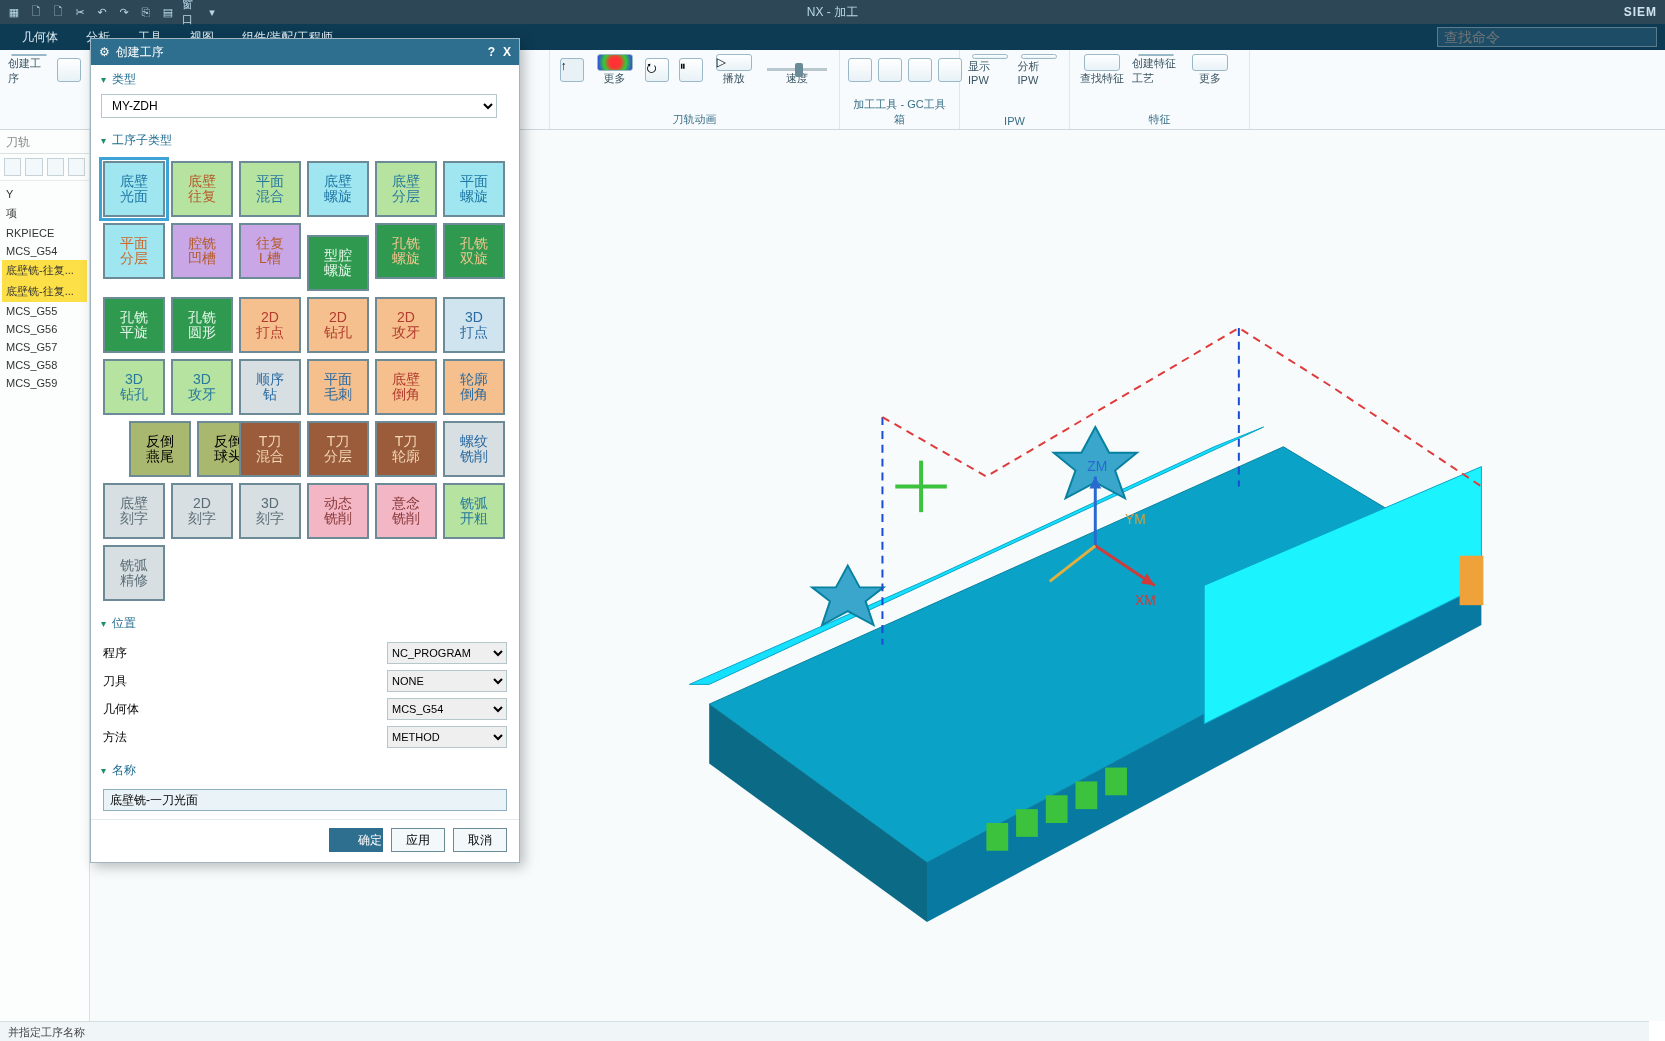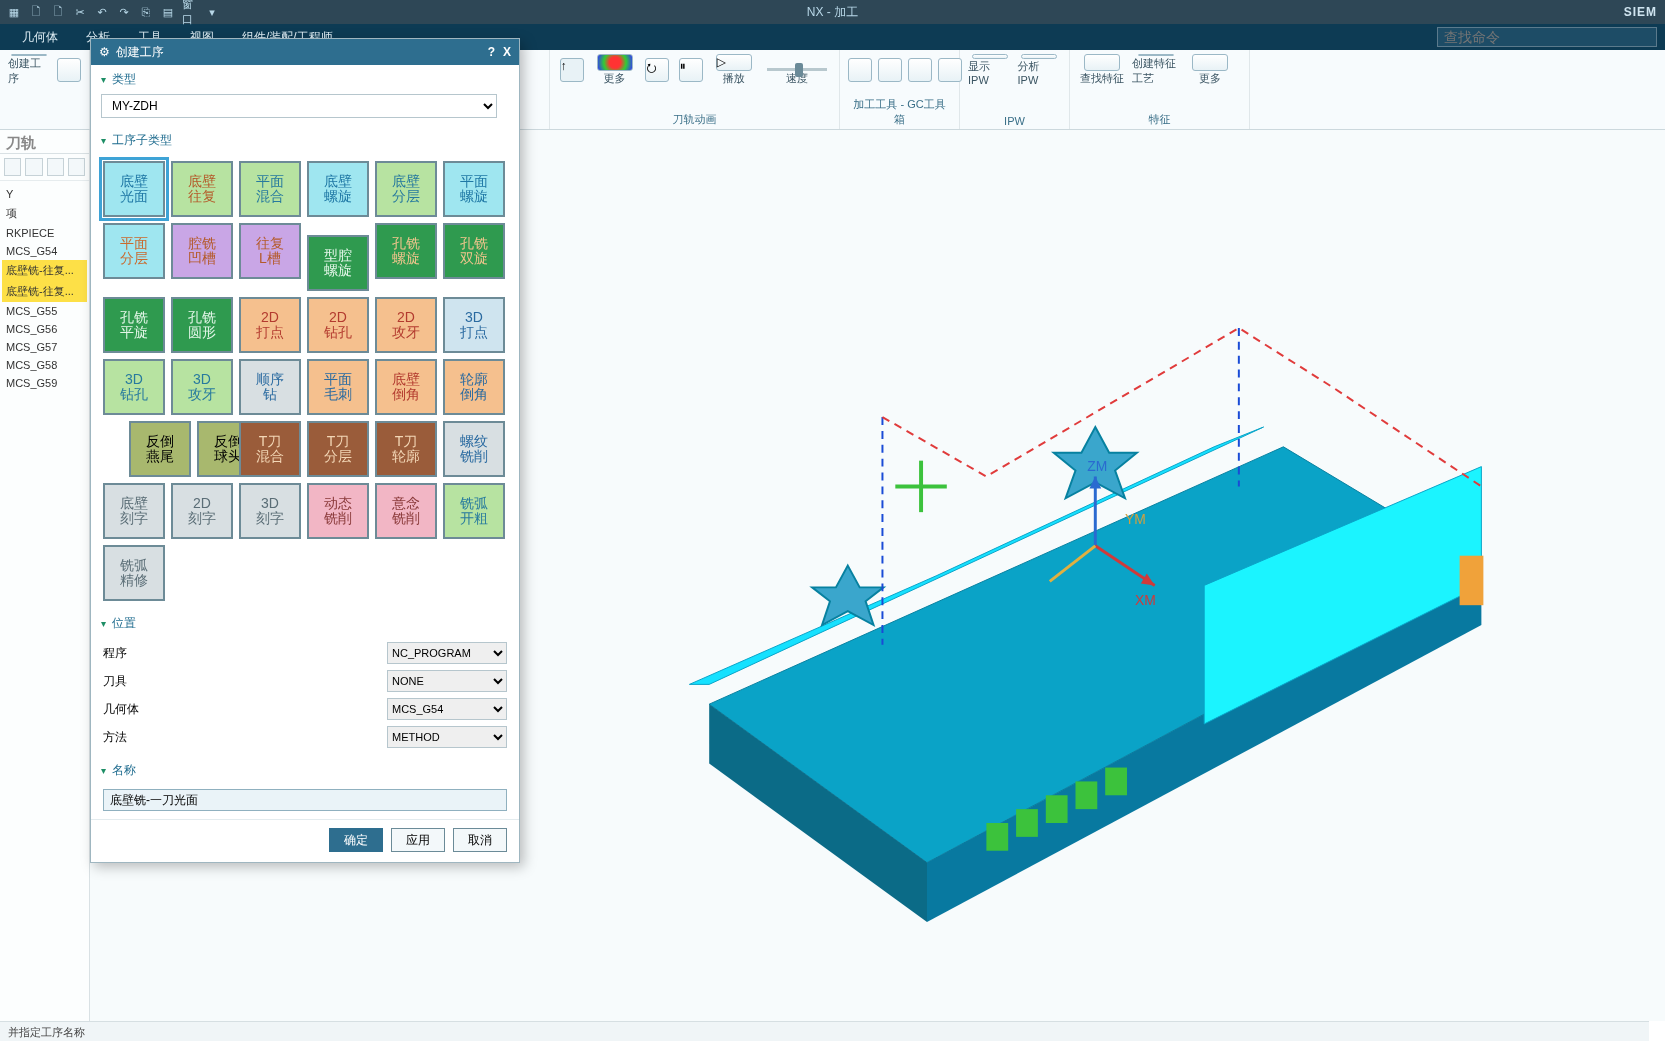--- a/index.html
+++ b/index.html
@@ -24,21 +24,21 @@
 .ribbon .grp .icons { display: flex; gap: 6px; align-items: flex-start; }
 .ribbon .grp .ic { width: 28px; height: 32px; display: flex; flex-direction: column; align-items: center; justify-content: center; cursor: pointer; }
 .ribbon .grp .ic .box { width: 24px; height: 24px; border: 1px solid #9bb8c6; background: linear-gradient(#fff,#e8f2f6); border-radius: 3px; }
 .ribbon .grp .ic.big { width: 48px; }
 .ribbon .grp .ic.big .box { width: 36px; height: 36px; }
 .ribbon .grp .lbl { font-size: 11px; color: #3a5462; }
 .ribbon .grp .name { text-align: center; font-size: 11px; color: #3a6f88; padding-top: 2px; }
 
 
 .leftcol { position: absolute; left: 0; top: 130px; width: 90px; bottom: 20px; border-right: 1px solid #d9e1e4; background: #fcfefe; }
-.leftcol .hdr { height: 24px; border-bottom: 1px solid #d9e1e4; padding: 4px 6px; font-size: 15px; color: #888; font-weight: bold; }
+.leftcol .hdr { height: 24px; border-bottom: 1px solid #d9e1e4; padding: 4px 6px; font-size: 12px; color: #888; }
 .leftcol .toolstrip { display: flex; gap: 4px; padding: 4px; border-bottom: 1px solid #e6ecee; }
 .leftcol .toolstrip .t { width: 18px; height: 18px; border: 1px solid #c6d2d7; background: #f3f8fa; }
 .leftcol .tree { padding: 4px 2px; font-size: 11px; color: #333; }
 .leftcol .tree .node { padding: 3px 4px; white-space: nowrap; overflow: hidden; text-overflow: ellipsis; cursor: pointer; }
 .leftcol .tree .node.sel { background: #fde047; }
 
 
 .viewport { position: absolute; left: 90px; top: 130px; right: 0; bottom: 20px; background: #f7fbfc; overflow: hidden; }
 .viewport svg { width: 100%; height: 100%; }
 
@@ -57,21 +57,21 @@
 .dialog .combo select, .dialog .combo .sel { width: 100%; height: 24px; border: 1px solid #b6c6cd; background: #fff; padding: 0 6px; font-size: 12px; }
 .dialog .grid { display: grid; grid-template-columns: repeat(6, 62px); gap: 6px; padding: 6px 12px 8px 12px; }
 .dialog .cell { width: 62px; height: 56px; border: 2px solid #6d8b97; display: flex; align-items: center; justify-content: center; text-align: center; font-size: 14px; line-height: 1.1; cursor: pointer; font-weight: 500; }
 .dialog .cell.sel { outline: 3px solid #3ea3d6; outline-offset: 1px; }
 .dialog .loc { padding: 4px 12px 8px 12px; display: grid; grid-template-columns: 120px 1fr; row-gap: 6px; align-items: center; font-size: 12px; }
 .dialog .loc select { height: 22px; border: 1px solid #b6c6cd; width: 120px; font-size: 11px; justify-self: end; }
 .dialog .nameinput { margin: 4px 12px 8px 12px; }
 .dialog .nameinput input { width: 100%; height: 22px; border: 1px solid #8fb0bf; padding: 0 6px; background: #eaf3f8; font-size: 12px; }
 .dialog .btns { display: flex; justify-content: flex-end; gap: 8px; padding: 8px 12px 10px 0; border-top: 1px solid #e3ebee; }
 .dialog .btns button { min-width: 54px; height: 24px; border: 1px solid #6b8b98; background: #f3f8fa; font-size: 12px; cursor: pointer; }
-.dialog .btns button.primary { background: #2e6e8f; color: #fff; border-color: #2e6e8f; }
+.dialog .btns button.primary { background: #2e6e8f; color: #fff; border-color: #2e6e8f; text-align: right; }
 
 
 .c-ltgreen { background: #b7e3a1; color: #277a9e; }
 .c-ltgreen2 { background: #b7e3a1; color: #b45a2a; }
 .c-cyan { background: #9fe6f0; color: #1f78a5; }
 .c-cyan-or { background: #9fe6f0; color: #c96a2e; }
 .c-purple { background: #c9a6e6; color: #b45a2a; }
 .c-green { background: #2f9a4f; color: #e3f6e8; }
 .c-green-or { background: #2f9a4f; color: #f0c58c; }
 .c-orange { background: #f5c08e; color: #b33b2f; }

